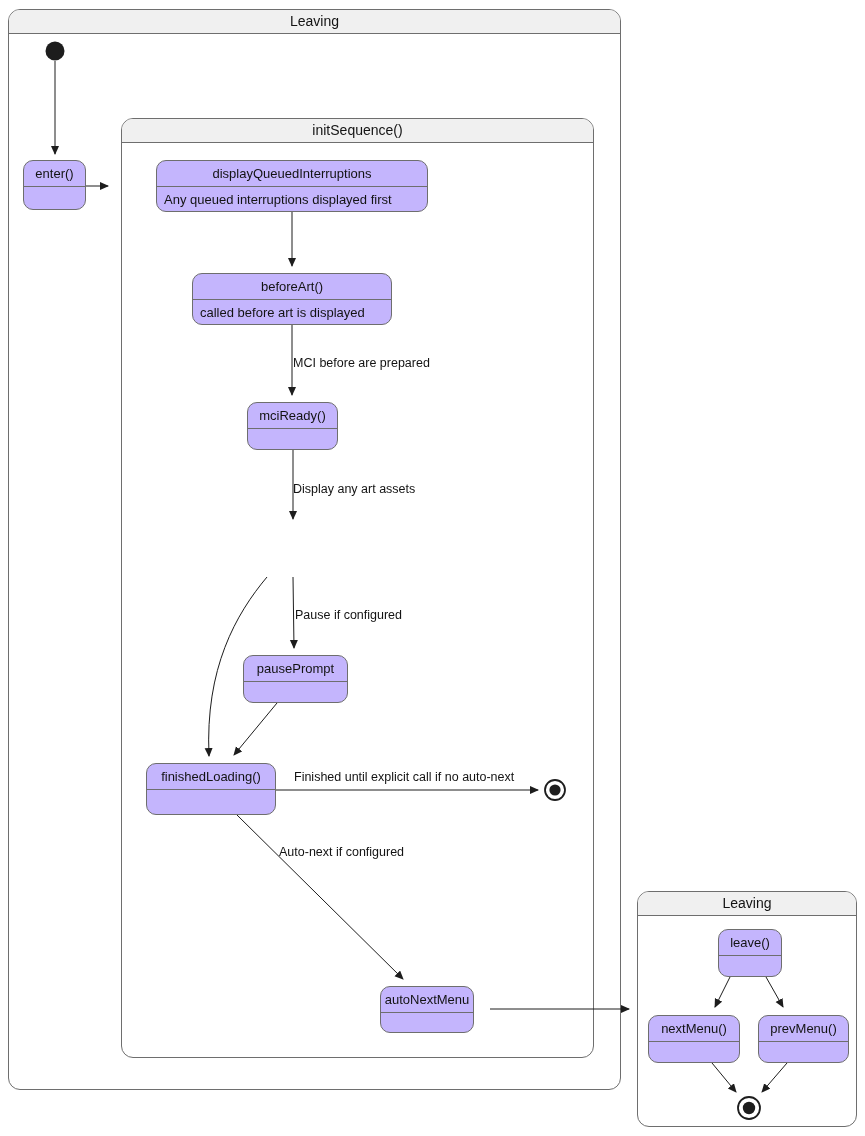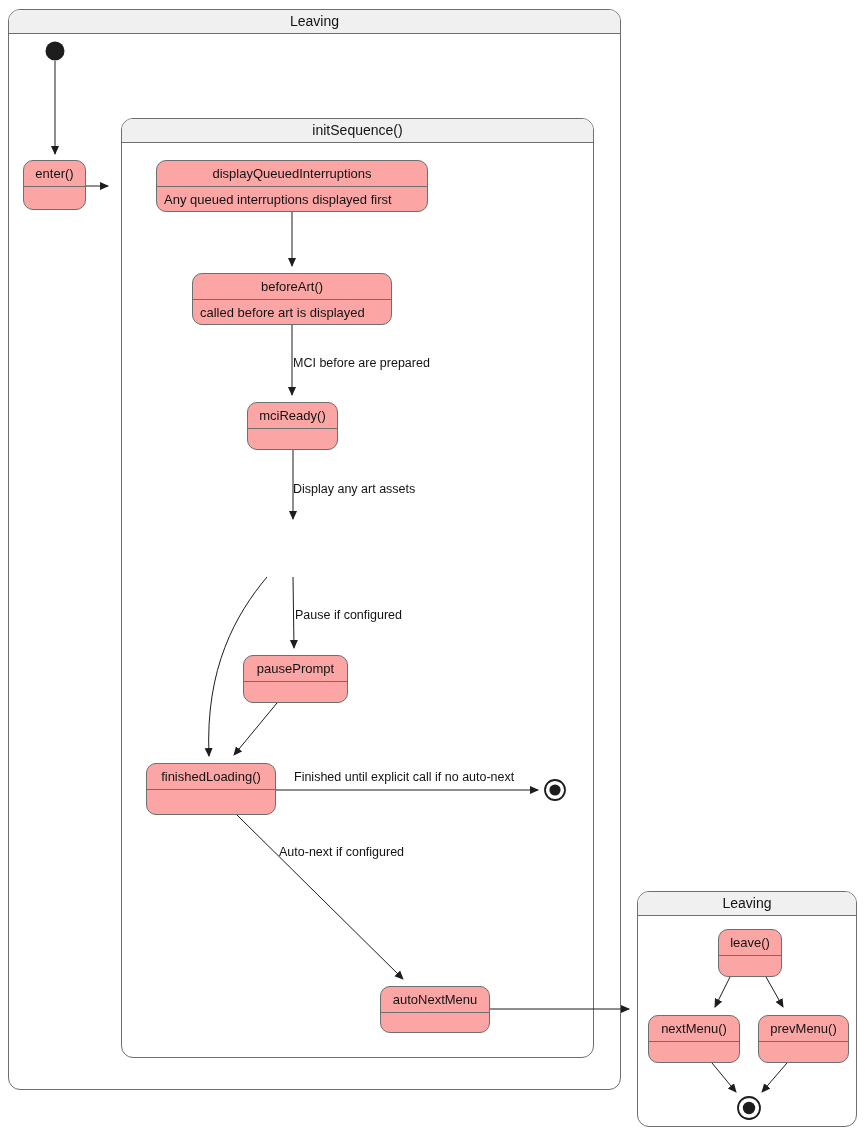--- a/index.html
+++ b/index.html
@@ -14,21 +14,21 @@
   }
   .composite .composite-title{
     height:23px;line-height:23px;text-align:center;font-size:14px;
     background:#f0f0f0;border-bottom:1px solid #6e6e6e;
     border-radius:11px 11px 0 0;
   }
   .composite.inner{z-index:2;margin-left:6px;}
   
   .state{
     position:absolute;border:1px solid #6e6e6e;border-radius:10px;
-    background:#fca5a5;box-sizing:border-box;z-index:3;
+    background:#c4b5fd;box-sizing:border-box;z-index:3;
     display:flex;flex-direction:column;overflow:hidden;
   }
   .state-title{
     height:25px;flex:0 0 25px;display:flex;align-items:center;justify-content:center;
     font-size:13px;border-bottom:1px solid #6e6e6e;padding:0 6px;white-space:nowrap;
   }
   .state-body{
     flex:1;display:flex;align-items:center;font-size:13px;
     padding:0 7px;white-space:nowrap;
   }
@@ -84,21 +84,21 @@
   <div class="state" style="left:146px;top:763px;width:130px;height:52px">
     <div class="state-title">finishedLoading()</div>
     <div class="state-body"></div>
   </div>
 
   <div class="state" style="left:243px;top:655px;width:105px;height:48px">
     <div class="state-title">pausePrompt</div>
     <div class="state-body"></div>
   </div>
 
-  <div class="state" style="left:380px;top:986px;width:110px;height:47px">
+  <div class="state" style="left:380px;top:986px;width:94px;height:47px">
     <div class="state-title">autoNextMenu</div>
     <div class="state-body"></div>
   </div>
 
   <div class="state" style="left:718px;top:929px;width:64px;height:48px">
     <div class="state-title">leave()</div>
     <div class="state-body"></div>
   </div>
 
   <div class="state" style="left:648px;top:1015px;width:92px;height:48px">

